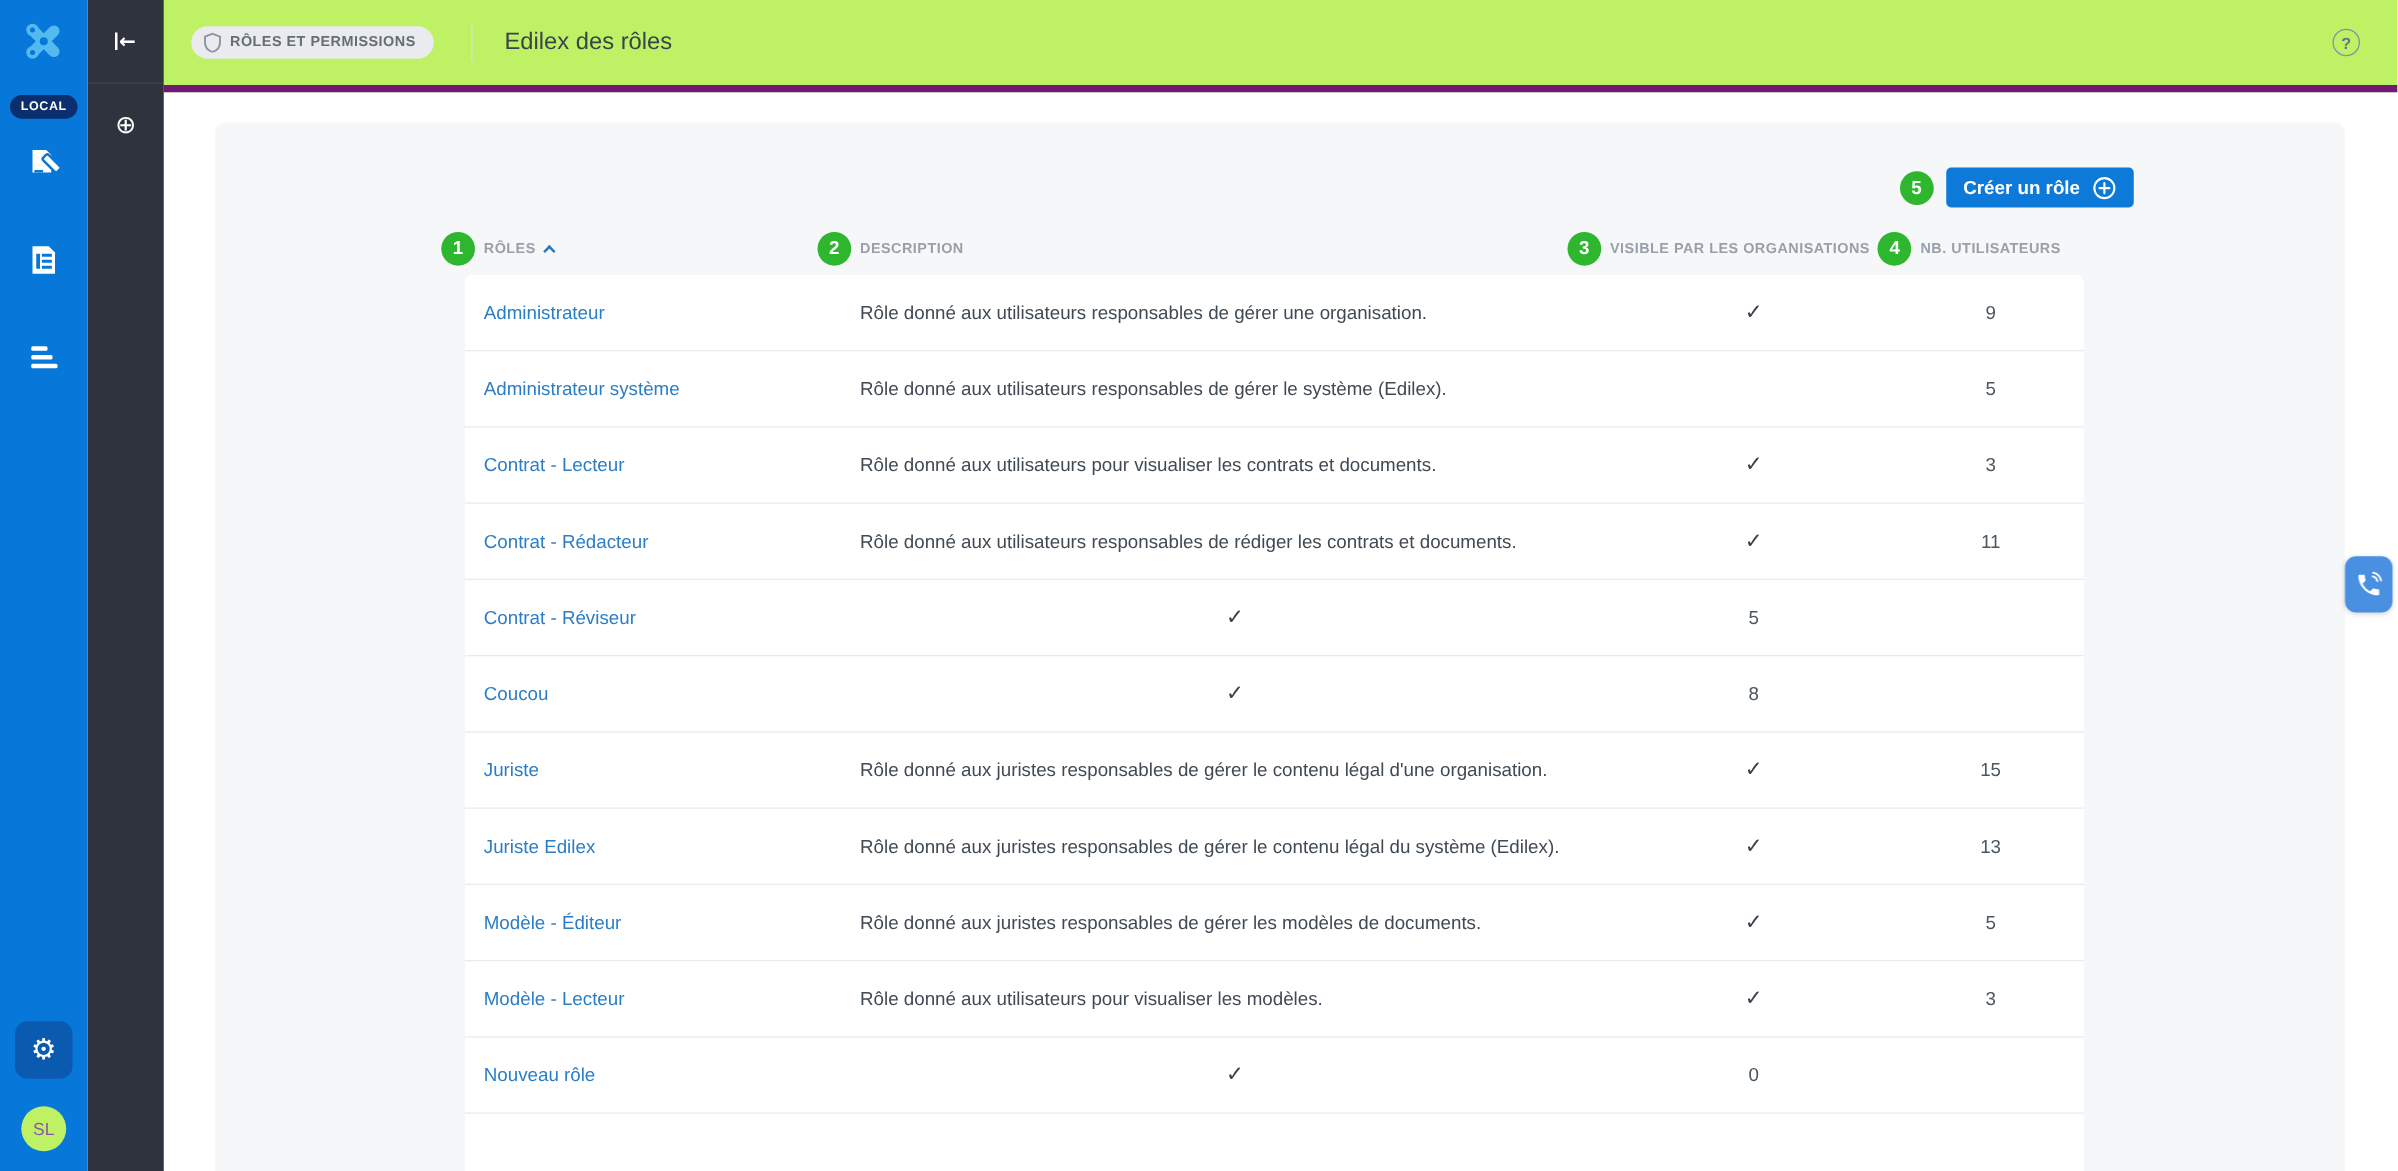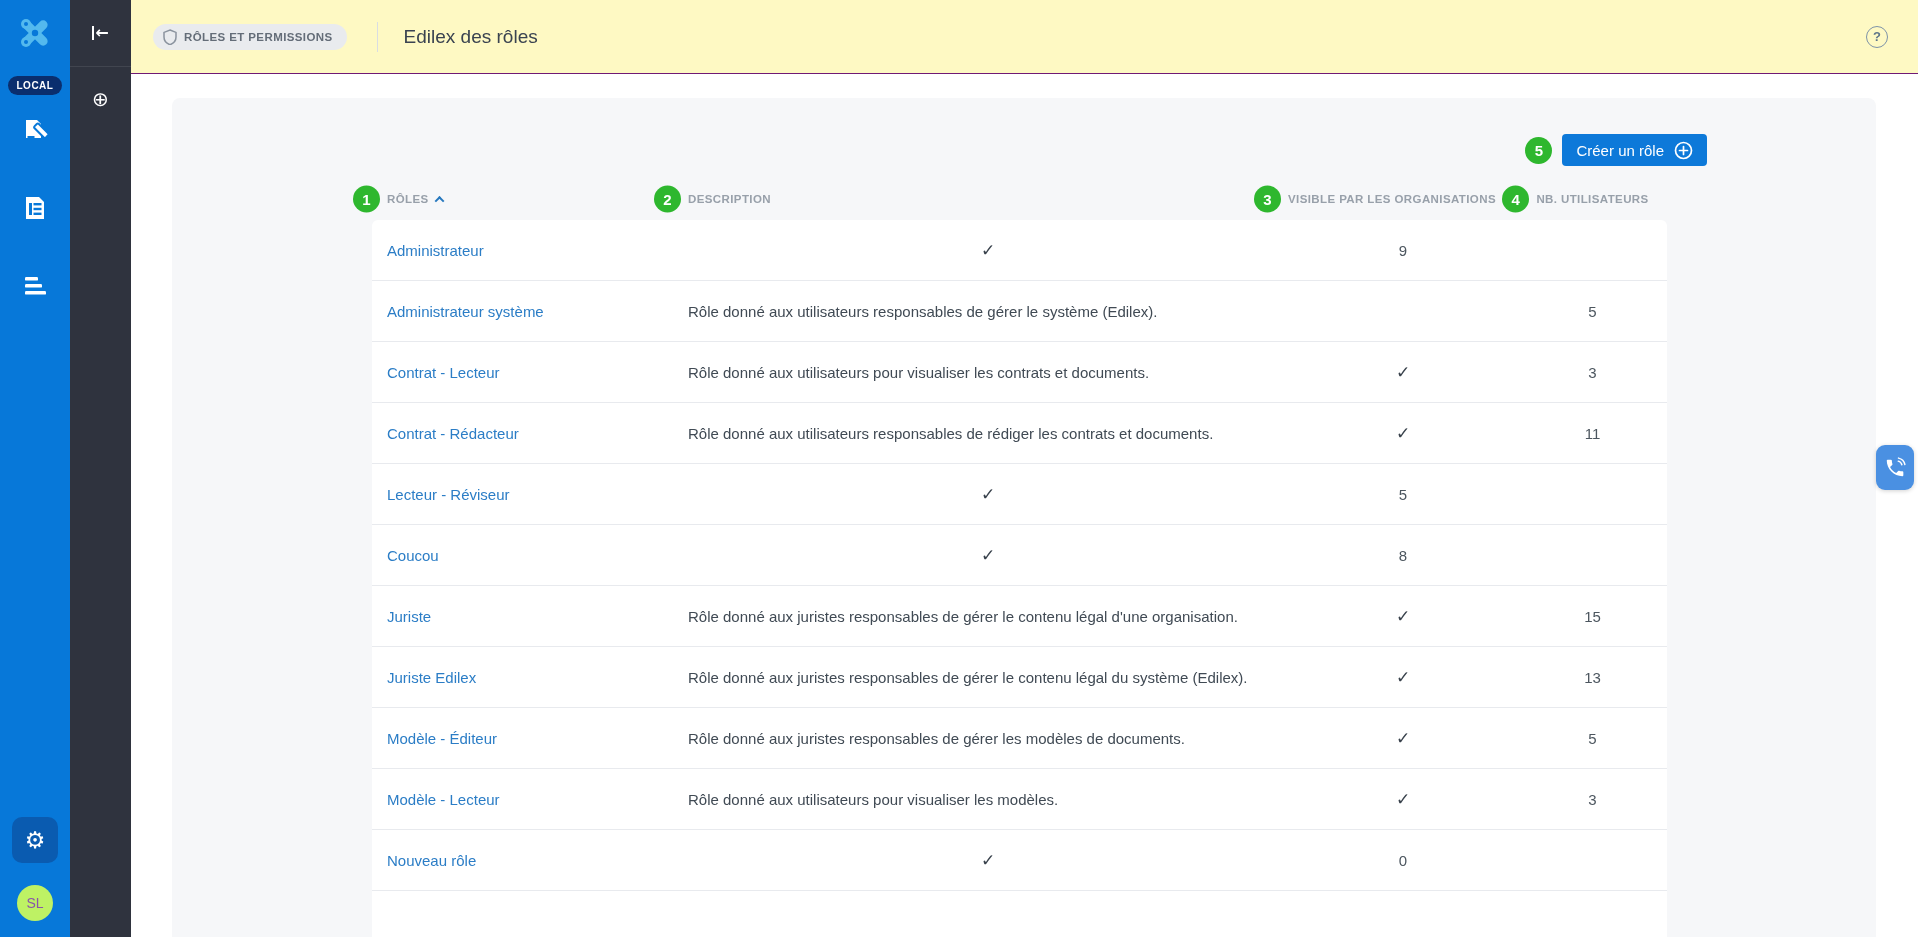--- a/index.html
+++ b/index.html
@@ -28,40 +28,40 @@
     border-bottom:1px solid rgba(255,255,255,.09); }
   .collapse-glyph { color:#fff; font-size:16px; font-weight:bold; border-left:2px solid #fff;
     padding-left:1px; line-height:14px; cursor:pointer;
     font-family:"DejaVu Sans","Liberation Sans",sans-serif; }
   .rail-add { margin-top:22px; display:flex; justify-content:center; }
   .plus-glyph { color:#fff; font-size:20px; line-height:1; cursor:pointer;
     font-family:"DejaVu Sans","Liberation Sans",sans-serif; }
 
   
   .main { position:absolute; left:131px; top:0; width:1787px; height:937px; }
-  .topbar { height:74px; background:#fef9c3; border-bottom:1px solid #701a75;
+  .topbar { height:74px; background:#bef264; border-bottom:6px solid #701a75;
     display:flex; align-items:center; padding:0 30px 0 22px; }
   .breadcrumb-badge { display:flex; align-items:center; gap:7px; background:#e9ebee;
     border-radius:14px; padding:5px 14px 5px 10px; }
   .breadcrumb-badge span { font-size:11.5px; font-weight:bold; letter-spacing:.4px; color:#646d78; }
   .vdiv { width:1px; height:30px; background:#d9dde2; margin:0 26px 0 30px; }
   .page-title { font-size:19px; font-weight:normal; color:#3a4350; }
   .topbar-spacer { flex:1; }
   .help { width:22px; height:22px; border-radius:50%; border:1.5px solid #7d93a8;
     display:flex; align-items:center; justify-content:center; cursor:pointer; }
   .help span { font-size:13px; color:#5f7689; font-weight:bold; }
 
   .content { position:relative; width:1787px; height:863px; background:#fff; }
   .card { position:absolute; left:41px; top:24px; width:1704px; height:839px;
     background:#f6f7f9; border-radius:8px 8px 0 0; }
 
   .toolbar-row { padding-top:36px; display:flex; justify-content:flex-end; align-items:center;
     gap:10px; margin-right:169px; }
   .create-btn { display:flex; align-items:center; gap:10px; background:#0d79d9; color:#fff;
-    border:none; border-radius:4px; height:32px; padding:0 14px; font-size:15px; font-weight:normal;
+    border:none; border-radius:4px; height:32px; padding:0 14px; font-size:15px; font-weight:bold;
     font-family:"Liberation Sans", sans-serif; cursor:pointer; }
 
   .annot { width:27px; height:27px; border-radius:50%; background:#2eb72e; color:#fff;
     font-size:15px; font-weight:bold; display:flex; align-items:center; justify-content:center;
     flex:0 0 27px; }
 
   .table-wrap { margin-left:200px; width:1295px; }
   .thead { display:grid; grid-template-columns:316px 600px 230px 149px; margin-top:16px; height:34px;
     align-items:center; }
   .th { font-size:11.5px; font-weight:bold; letter-spacing:.4px; color:#98a0aa; cursor:pointer; }
@@ -215,20 +215,21 @@
               <span class="th-label">
                 <span class="annot">4</span>
                 <span>NB. UTILISATEURS</span>
               </span>
             </div>
           </div>
 
           <div class="tbody">
               <div class="tr">
                 <div class="td col1"><a class="role-link">Administrateur</a></div>
+                <div class="td col2">Rôle donné aux utilisateurs responsables de gérer une organisation.</div>
                 <div class="td col3"><span class="check">✓</span></div>
                 <div class="td col4">9</div>
               </div>
               <div class="tr">
                 <div class="td col1"><a class="role-link">Administrateur système</a></div>
                 <div class="td col2">Rôle donné aux utilisateurs responsables de gérer le système (Edilex).</div>
                 <div class="td col3"><span class="check"></span></div>
                 <div class="td col4">5</div>
               </div>
               <div class="tr">
@@ -237,21 +238,21 @@
                 <div class="td col3"><span class="check">✓</span></div>
                 <div class="td col4">3</div>
               </div>
               <div class="tr">
                 <div class="td col1"><a class="role-link">Contrat - Rédacteur</a></div>
                 <div class="td col2">Rôle donné aux utilisateurs responsables de rédiger les contrats et documents.</div>
                 <div class="td col3"><span class="check">✓</span></div>
                 <div class="td col4">11</div>
               </div>
               <div class="tr">
-                <div class="td col1"><a class="role-link">Lecteur - Réviseur</a></div>
+                <div class="td col1"><a class="role-link">Contrat - Réviseur</a></div>
                 <div class="td col3"><span class="check">✓</span></div>
                 <div class="td col4">5</div>
               </div>
               <div class="tr">
                 <div class="td col1"><a class="role-link">Coucou</a></div>
                 <div class="td col3"><span class="check">✓</span></div>
                 <div class="td col4">8</div>
               </div>
               <div class="tr">
                 <div class="td col1"><a class="role-link">Juriste</a></div>

